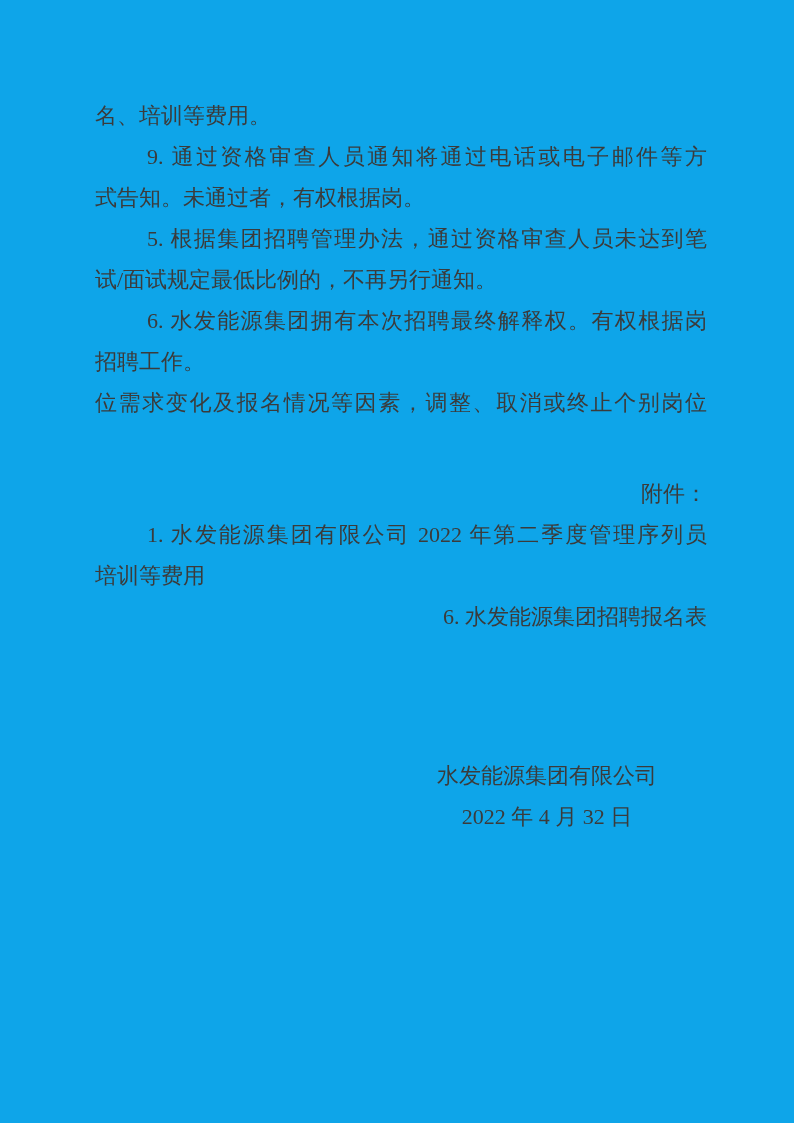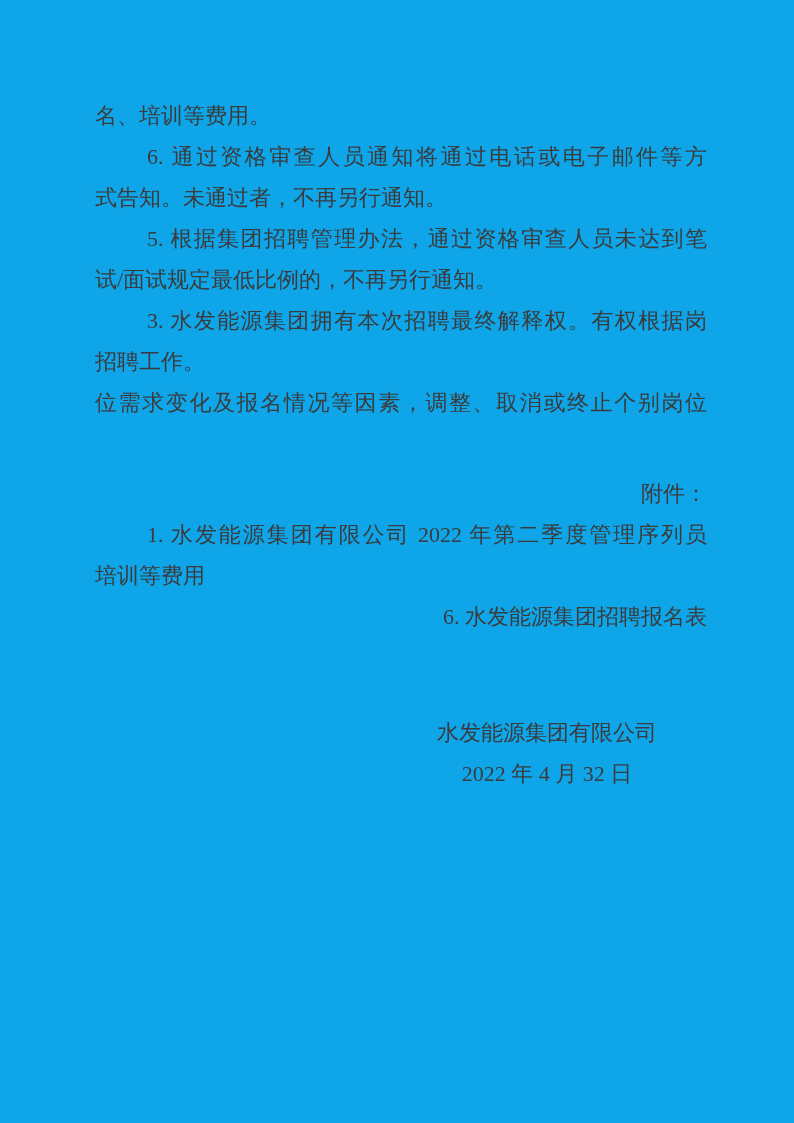--- a/index.html
+++ b/index.html
@@ -37,44 +37,44 @@
   }
   .fill {
     white-space: normal;
     text-align: justify;
     text-align-last: justify;
   }
   .spacer-1 {
     height: 50px;
   }
   .signature-block {
-    margin-top: 75px;
+    margin-top: 118px;
     margin-left: auto;
     margin-right: 50px;
     width: fit-content;
     text-align: center;
     font-size: 22px;
     line-height: 41px;
   }
   .signature-block p {
     margin: 0;
     padding: 0;
   }
 </style>
 </head>
 <body>
 
 <div class="page">
   <div class="doc-body">
     <p class="line">名、培训等费用。</p>
-    <p class="line indent fill">6. 通过资格审查人员通知将通过电话或电子邮件等方</p>
-    <p class="line">式告知。未通过者，不再另行通知。</p>
+    <p class="line indent fill">9. 通过资格审查人员通知将通过电话或电子邮件等方</p>
+    <p class="line">式告知。未通过者，有权根据岗。</p>
     <p class="line indent fill">5. 根据集团招聘管理办法，通过资格审查人员未达到笔</p>
     <p class="line">试/面试规定最低比例的，不再另行通知。</p>
-    <p class="line indent fill">3. 水发能源集团拥有本次招聘最终解释权。有权根据岗</p>
+    <p class="line indent fill">6. 水发能源集团拥有本次招聘最终解释权。有权根据岗</p>
     <p class="line">招聘工作。</p>
     <p class="line fill">位需求变化及报名情况等因素，调整、取消或终止个别岗位</p>
 
     <div class="spacer-1"></div>
 
     <p class="line indent">附件：</p>
     <p class="line indent fill">1. 水发能源集团有限公司 2022 年第二季度管理序列员</p>
     <p class="line">培训等费用</p>
     <p class="line indent">6. 水发能源集团招聘报名表</p>
 

